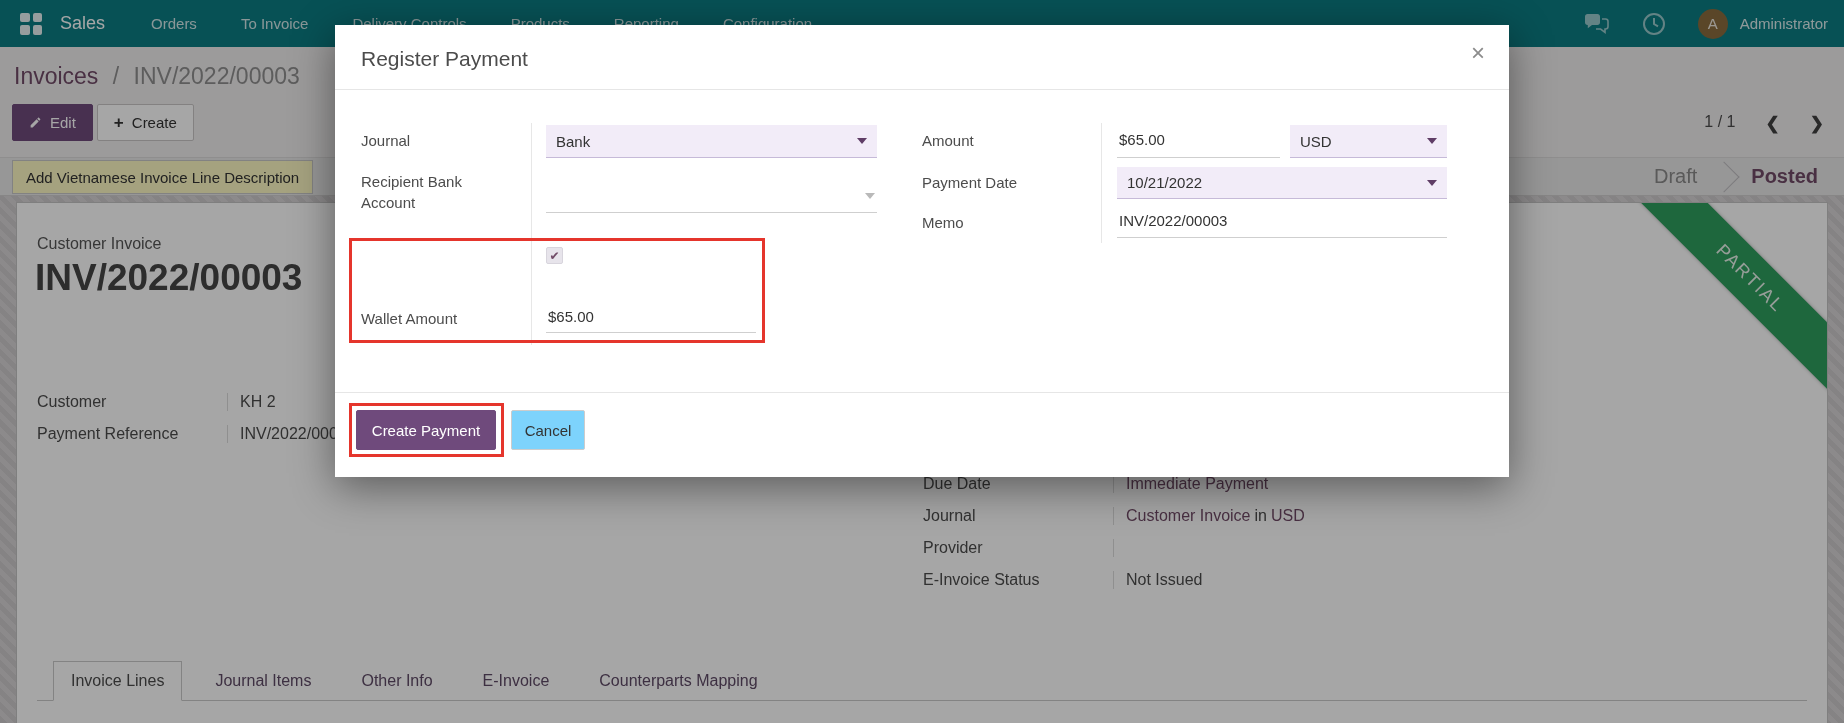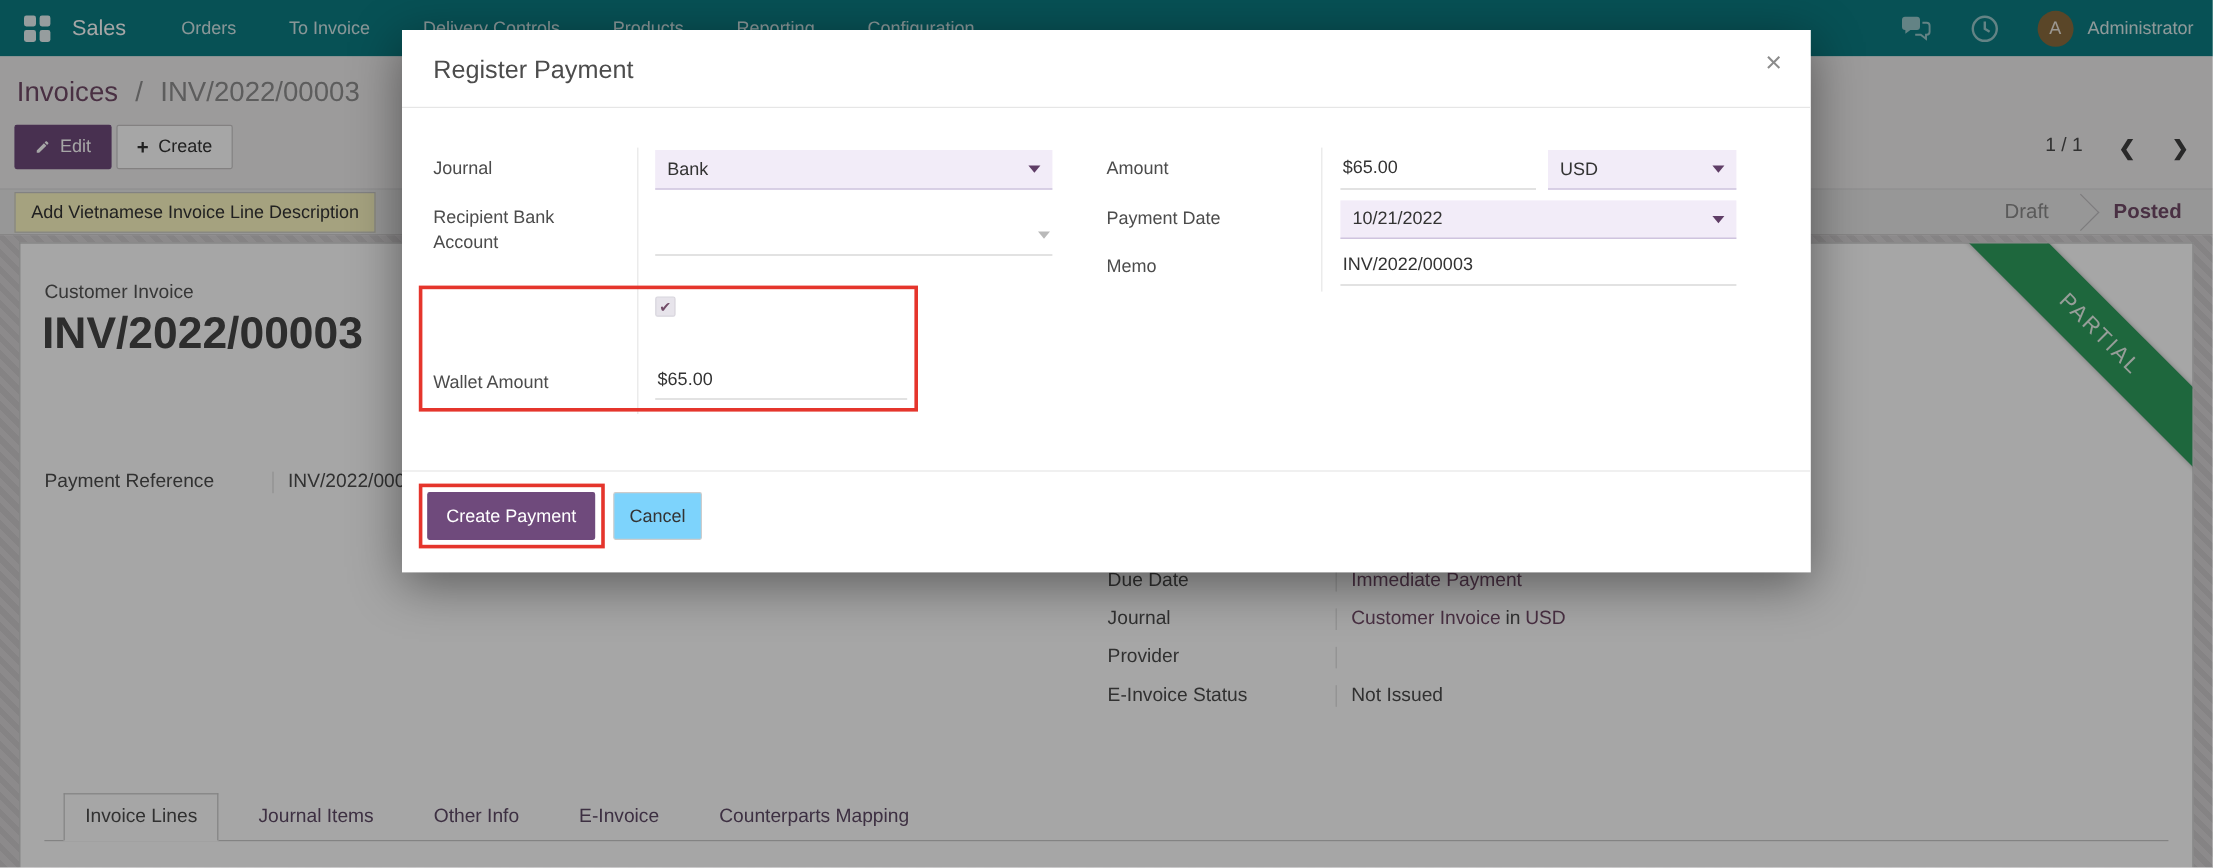--- a/index.html
+++ b/index.html
@@ -39,21 +39,21 @@
            font-size:16px; color:#4c4c4c; }
   .pager .pg-btn { font-size:17px; font-weight:700; color:#3f3f3f; cursor:pointer; }
 
   
   .statusbar { position:absolute; top:157px; left:0; right:0; height:39px; background:#e9e8e8;
                border-top:1px solid #dcdbdb; border-bottom:1px solid #cfcece;
                display:flex; align-items:center; }
   .btn-vn { position:absolute; left:12px; top:2px; height:34px; background:#fef9c3; border:1px solid #c8c8c8;
             font-size:15px; color:#333; padding:0 13px; display:flex; align-items:center; cursor:pointer; }
   .status-steps { position:absolute; right:0; top:0; bottom:0; display:flex; align-items:center; }
-  .status-item { font-size:17px; padding:0 22px; cursor:pointer; }
+  .status-item { font-size:20px; padding:0 22px; cursor:pointer; }
   .status-inactive { color:#8a8a8a; }
   .status-active { color:#714B67; font-weight:700; padding-right:26px; }
   .status-chev { width:22px; height:22px; border-top:1px solid #bfbec1; border-right:1px solid #bfbec1;
                  transform:rotate(45deg); margin:0 -6px; }
 
   
   .content-bg { position:absolute; top:196px; left:0; right:0; bottom:0;
                 background:#d7d5d6;
                 background-image:repeating-linear-gradient(45deg, rgba(0,0,0,.05) 0 5px, transparent 5px 10px); }
   .sheet { position:absolute; top:6px; left:16px; right:16px; bottom:0; background:#fff;
@@ -188,20 +188,25 @@
     <div class="sheet">
       <div class="doc-type">Customer Invoice</div>
       <div class="doc-name">INV/2022/00003</div>
 
       <div class="ribbon-wrap">
         <div class="ribbon">PARTIAL</div>
       </div>
 
       <div class="fgroup" style="left:20px; top:190px; width:420px;">
         <div class="frow">
+          <span class="flabel">Customer</span>
+          <span class="fsep"></span>
+          <span class="fvalue link" style="color:#4c4c4c;">KH 2</span>
+        </div>
+        <div class="frow">
           <span class="flabel">Payment Reference</span>
           <span class="fsep"></span>
           <span class="fvalue">INV/2022/00003</span>
         </div>
       </div>
 
       <div class="fgroup" style="left:906px; top:272px; width:520px;">
         <div class="frow">
           <span class="flabel">Due Date</span>
           <span class="fsep"></span>

